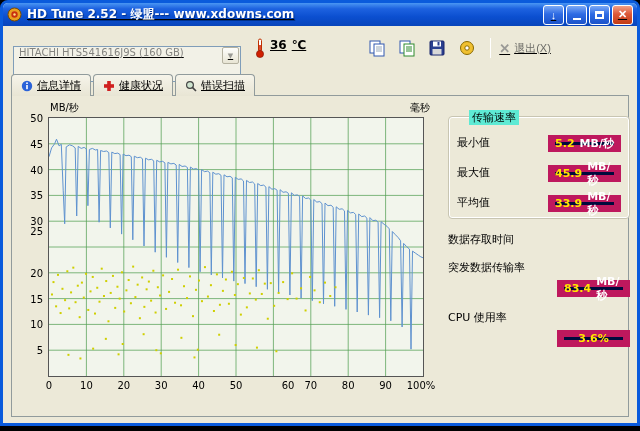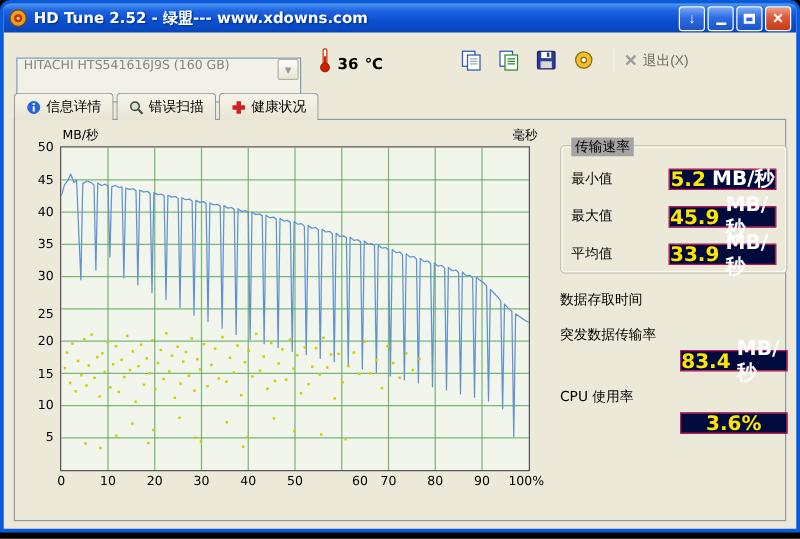--- a/index.html
+++ b/index.html
@@ -4,21 +4,21 @@
 <style>
   * { box-sizing: border-box; margin: 0; padding: 0; }
   body {
     width: 640px; height: 431px; background: #000;
     font-family: "DejaVu Sans", "Liberation Sans", sans-serif;
     font-size: 11px; color: #000; position: relative; overflow: hidden;
   }
   .window {
     position: absolute; top: 0; left: 0; width: 640px; height: 426px;
     border: 3px solid #0A5BDC; border-radius: 8px 8px 0 0;
-    background: #ECE9D8; overflow: hidden;
+    background: #ECE9D8; overflow: hidden; text-decoration: underline;
   }
   
   .titlebar {
     height: 23px; display: flex; align-items: center; gap: 5px; padding: 0 4px;
     background: linear-gradient(180deg, #4A96F3 0%, #1D62E0 25%, #0B4FD0 60%, #0845BB 100%);
   }
   .title-text { color: #fff; font-weight: bold; font-size: 12px; text-shadow: 1px 1px 1px #00318C; white-space: nowrap; }
   .title-buttons { margin-left: auto; display: flex; gap: 2px; align-items: center; }
   .tbtn {
     width: 21px; height: 20px; border: 1px solid #fff; border-radius: 3px;
@@ -34,21 +34,21 @@
   .combo {
     width: 228px; height: 36px; border: 1px solid #7F9DB9; background: #F2F1E7;
     display: flex; cursor: default; margin-top: 32px;
   }
   .combo-text { flex: 1; padding: 0 5px; color: #848480; font-size: 10px; white-space: nowrap; overflow: hidden; }
   .combo-arrow {
     width: 17px; height: 17px; margin-right: 1px; background: linear-gradient(#FDFDFB,#E8E5D4);
     border: 1px solid #B5B2A1; border-radius: 2px; color: #9a9a94; font-size: 7px;
     display: flex; align-items: center; justify-content: center;
   }
-  .temp { display: flex; align-items: flex-end; gap: 5px; margin-left: 14px; font-weight: bold; font-size: 12px; }
+  .temp { display: flex; align-items: flex-start; gap: 5px; margin-left: 14px; font-weight: bold; font-size: 12px; }
   .toolbtns { display: flex; gap: 4px; margin-left: 58px; }
   .icobtn {
     width: 26px; height: 24px; border: 1px solid transparent; background: transparent;
     display: flex; align-items: center; justify-content: center; cursor: pointer; padding: 0;
   }
   .vsep { width: 1px; height: 20px; background: #B9B6A6; border-right: 1px solid #fff; margin: 0 8px 0 10px; }
   .exitbtn {
     display: flex; align-items: center; gap: 4px; background: transparent; border: none;
     font-size: 11px; color: #6b6b66; cursor: pointer;
   }
@@ -82,27 +82,27 @@
   .start-btn {
     display: block; margin: 2px 0 0 28px; width: 76px; height: 22px;
     border: 1px solid #8DA0B8; border-radius: 3px;
     background: linear-gradient(#FEFEFC, #EFEDE0 60%, #DCD8C8);
     color: #A5A295; font-size: 11px; cursor: default;
   }
   .groupbox {
     position: relative; margin-top: 14px; border: 1px solid #C8C5B2; border-radius: 4px;
     padding: 14px 8px 6px; box-shadow: inset 0 0 0 1px #FFFFFF;
   }
-  .groupbox .legend { position: absolute; top: -7px; left: 8px; background: #a3a3a3; padding: 0 3px; font-size: 11px; }
+  .groupbox .legend { position: absolute; top: -7px; left: 20px; background: #5eead4; padding: 0 3px; font-size: 11px; }
   .stat-row { display: flex; justify-content: space-between; align-items: center; margin-bottom: 9px; }
   .stat-row .lbl { padding-top: 1px; }
   .vbox {
-    width: 86px; height: 17px; background: #000A3C; border: 1px solid #be185d;
+    width: 73px; height: 17px; background: #000A3C; border: 7px solid #be185d;
     display: flex; align-items: center; justify-content: center; gap: 5px;
-    font-weight: bold; font-size: 16px; margin-top: 4px;
+    font-weight: bold; font-size: 11px; margin-top: 4px;
   }
   .vbox .num { color: #FFE600; }
   .vbox .unit { color: #FFFFFF; }
   .stat-block { margin-top: 13px; }
   .stat-block .vbox { margin-left: auto; margin-top: 5px; }
 </style>
 </head>
 <body>
 
 <div class="window">
@@ -204,49 +204,49 @@
             <circle cx="6" cy="6" r="5.2" fill="#2A62D8"></circle>
             <rect x="5.2" y="2.4" width="1.6" height="1.6" fill="#fff"></rect>
             <rect x="5.2" y="5" width="1.6" height="4.2" fill="#fff"></rect>
           </svg>
       </span>
       <span>信息详情</span>
     </div>
     <div class="tab">
       <span style="display:flex">
         <svg width="12" height="12" viewBox="0 0 12 12">
-            <circle cx="5" cy="5" r="3.4" fill="#CFE4CF" stroke="#444" stroke-width="1.2"></circle>
-            <line x1="7.6" y1="7.6" x2="11" y2="11" stroke="#444" stroke-width="1.6"></line>
+            <rect x="4.2" y="1" width="3.6" height="10" fill="#D02020"></rect>
+            <rect x="1" y="4.2" width="10" height="3.6" fill="#D02020"></rect>
           </svg>
       </span>
-      <span>错误扫描</span>
+      <span>健康状况</span>
     </div>
     <div class="tab">
       <span style="display:flex">
         <svg width="12" height="12" viewBox="0 0 12 12">
-            <rect x="4.2" y="1" width="3.6" height="10" fill="#D02020"></rect>
-            <rect x="1" y="4.2" width="10" height="3.6" fill="#D02020"></rect>
+            <circle cx="5" cy="5" r="3.4" fill="#CFE4CF" stroke="#444" stroke-width="1.2"></circle>
+            <line x1="7.6" y1="7.6" x2="11" y2="11" stroke="#444" stroke-width="1.6"></line>
           </svg>
       </span>
-      <span>健康状况</span>
+      <span>错误扫描</span>
     </div>
   </div>
 
   <div class="tabpage">
 
     <div class="chart-wrap">
       <span class="axis-title-left">MB/秒</span>
       <span class="axis-title-right">毫秒</span>
       <div id="y-ticks">
           <span style="top: -5px;">50</span>
           <span style="top: 20.8px;">45</span>
           <span style="top: 46.6px;">40</span>
           <span style="top: 72.4px;">35</span>
           <span style="top: 98.2px;">30</span>
-          <span style="top: 128px; margin-left: 27px;">25</span>
+          <span style="top: 108px; margin-left: 27px;">25</span>
           <span style="top: 149.8px;">20</span>
           <span style="top: 175.6px;">15</span>
           <span style="top: 201.4px;">10</span>
           <span style="top: 227.2px;">5</span>
         </div>
       <div class="plot-area">
         <svg id="plot-svg" width="374" height="258" viewBox="0 0 374 258" style="display:block">
             <line x1="0" y1="232.20000000000002" x2="374" y2="232.20000000000002" stroke="#55A055" stroke-width="1" opacity="0.75"></line>
             <line x1="0" y1="206.4" x2="374" y2="206.4" stroke="#55A055" stroke-width="1" opacity="0.75"></line>
             <line x1="0" y1="180.6" x2="374" y2="180.6" stroke="#55A055" stroke-width="1" opacity="0.75"></line>

